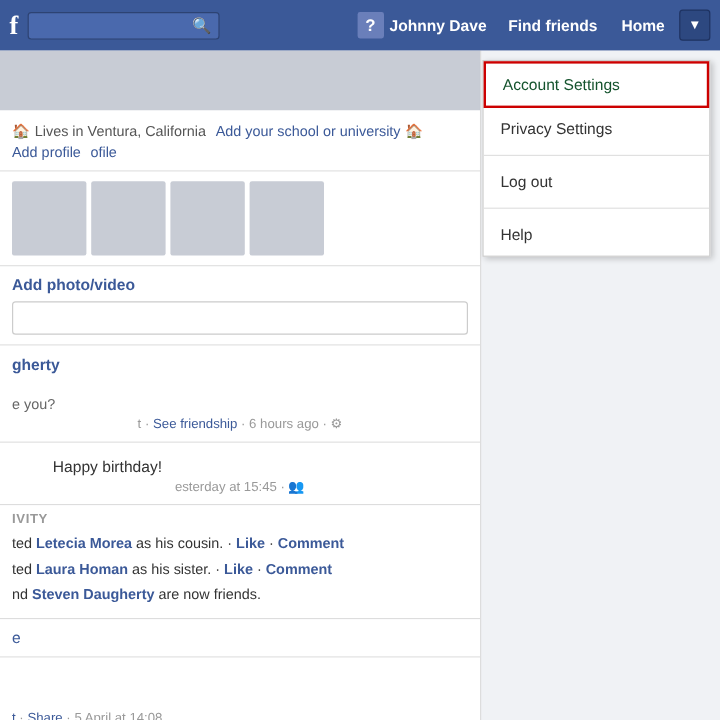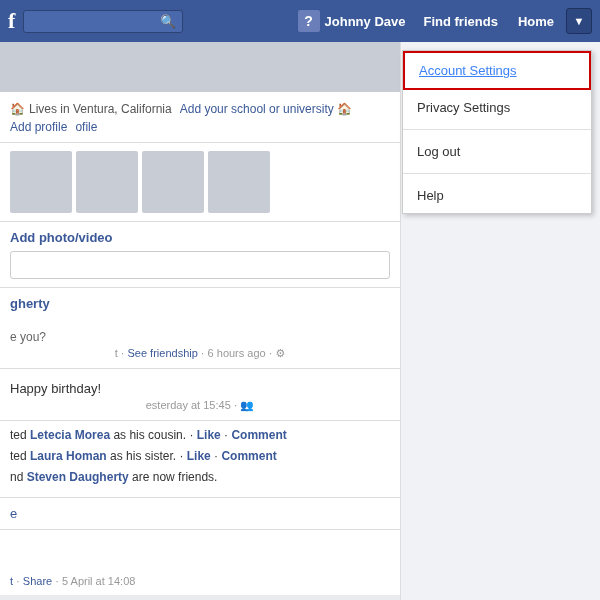--- a/index.html
+++ b/index.html
@@ -122,23 +122,22 @@
       z-index: 200;
     }
     .dropdown-item {
       padding: 10px 14px;
       cursor: pointer;
       font-size: 13px;
       color: #333;
     }
     .dropdown-item.active {
       border: 2px solid #cc0000;
-      color: #3b82f6;
+      color: #14532d;
       font-weight: normal;
-      text-decoration: underline;
     }
     .dropdown-divider {
       height: 1px;
       background: #e0e0e0;
       margin: 4px 0;
     }
 
     
     .main-content {
       display: flex;
@@ -239,20 +238,21 @@
       text-align: center;
     }
     .feed-item-meta a {
       color: #3b5998;
       text-decoration: none;
     }
     .feed-item-body {
       font-size: 13px;
       color: #333;
       margin-top: 4px;
+      margin-left: 34px;
     }
 
     
     .activity-section {
       background: white;
       padding: 6px 10px 8px 10px;
       border-bottom: 1px solid #ddd;
     }
     .activity-header {
       font-size: 11px;
@@ -392,20 +392,21 @@
         t · <a>See friendship</a> · 6 hours ago · <span>⚙</span>
       </div>
     </div>
 
     <div class="feed-item">
       <div class="feed-item-body">Happy birthday!</div>
       <div class="feed-item-meta">esterday at 15:45 · <span>👥</span></div>
     </div>
 
     <div class="activity-section">
+      <div class="activity-header">IVITY</div>
       <div class="activity-line">
         ted <a>Letecia Morea</a> as his cousin. · <a>Like</a> · <a>Comment</a>
       </div>
       <div class="activity-line">
         ted <a>Laura Homan</a> as his sister. · <a>Like</a> · <a>Comment</a>
       </div>
       <div class="activity-line">
         nd <a>Steven Daugherty</a> are now friends.
       </div>
     </div>

